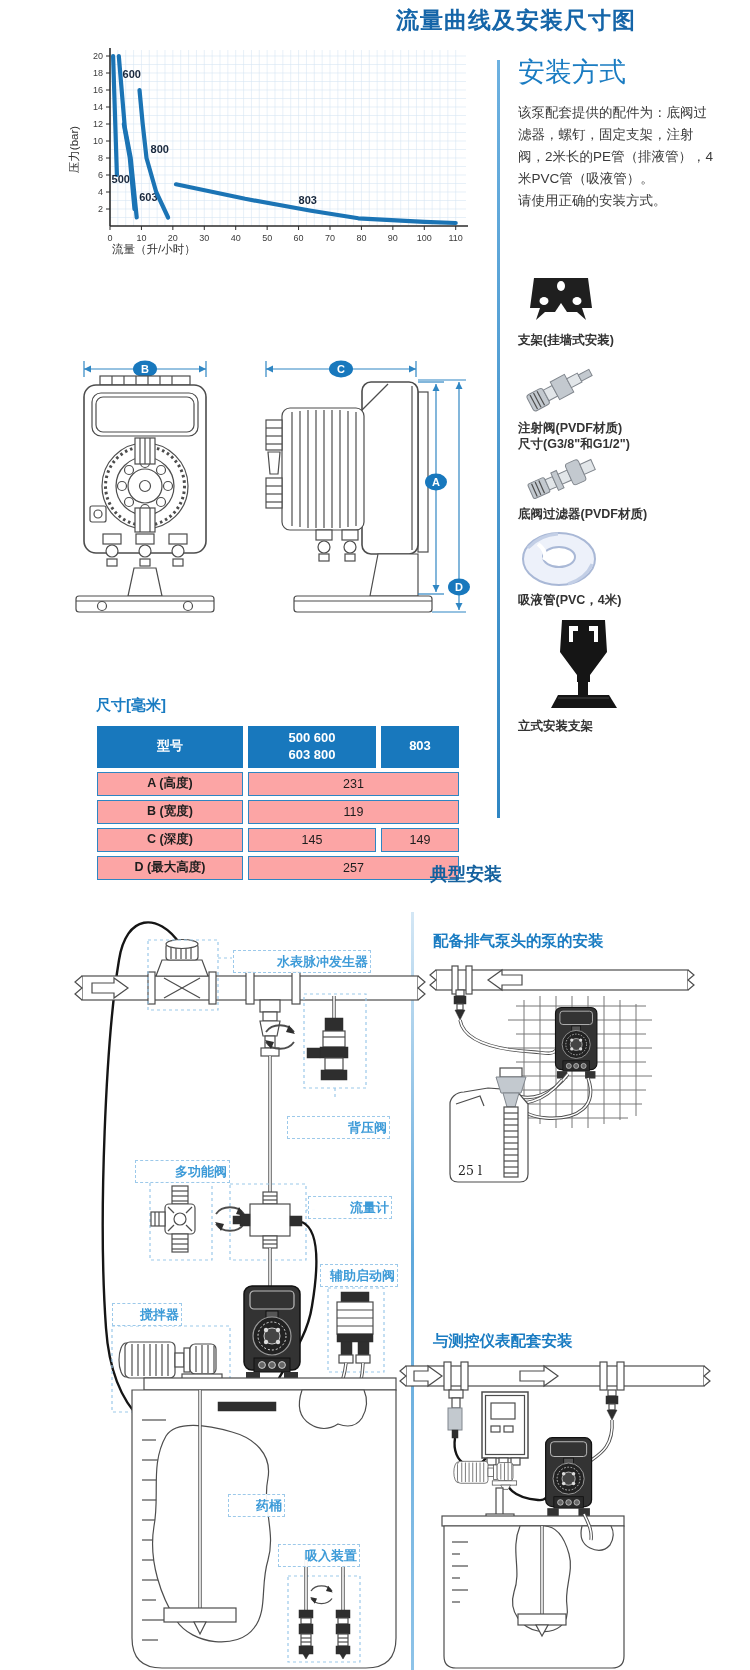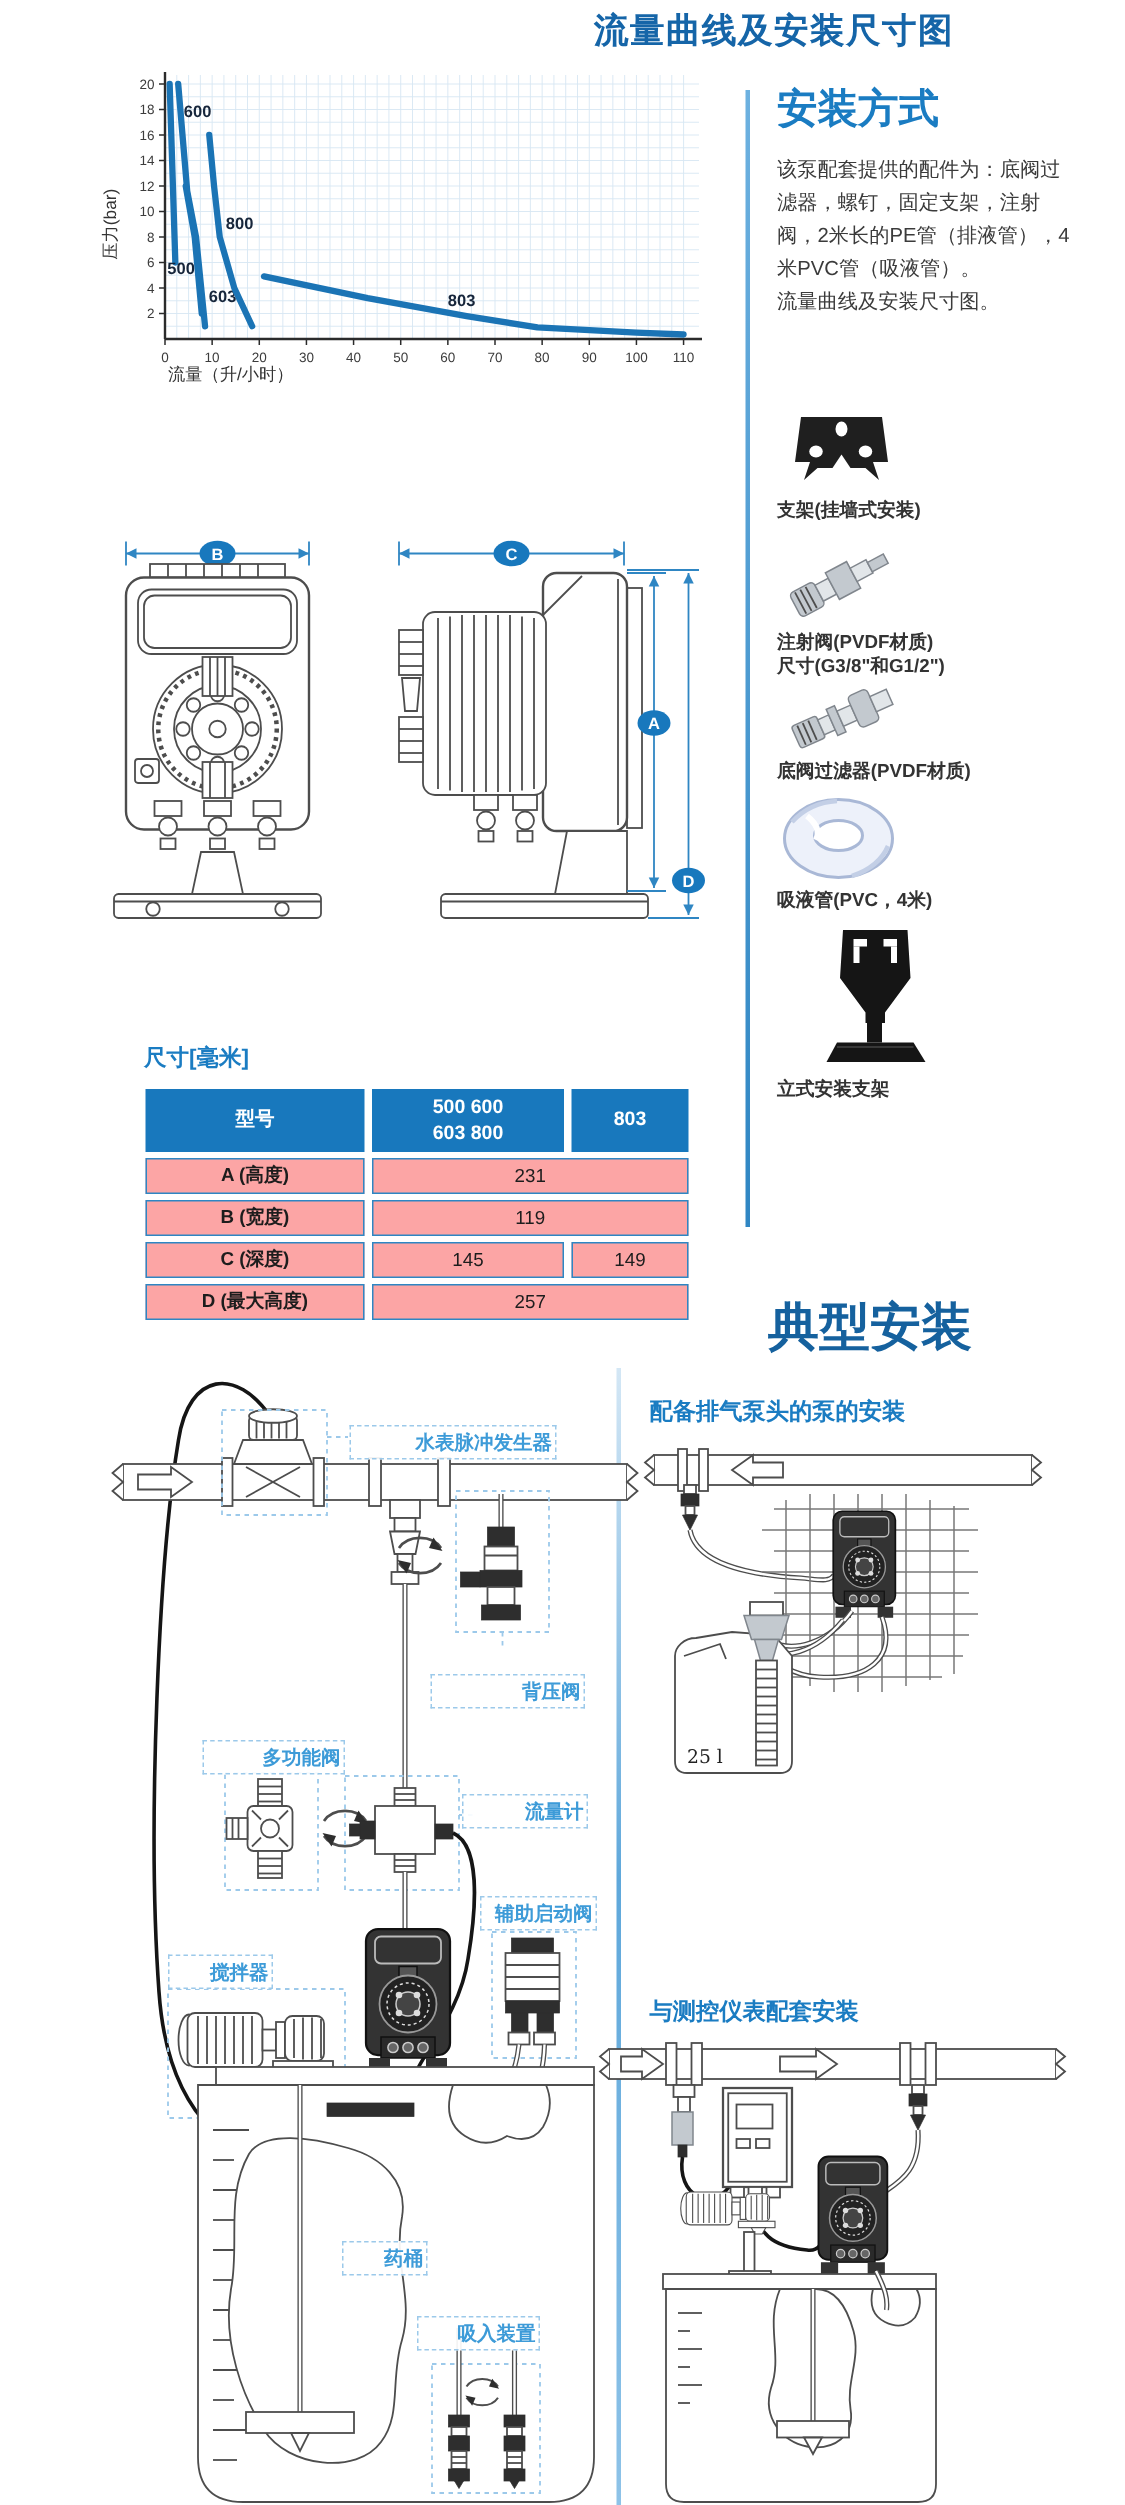--- a/index.html
+++ b/index.html
@@ -10,36 +10,36 @@
         color:#1565a8;letter-spacing:1px;white-space:nowrap}
   
   .ylab{position:absolute;left:14px;top:142px;width:120px;text-align:center;font-size:11.5px;color:#333;
         transform:rotate(-90deg)}
   .xlab{position:absolute;left:112px;top:242px;font-size:11.5px;color:#333}
   svg .tick{font-size:9px;fill:#3c3c3c;font-family:"Liberation Sans",sans-serif}
   svg .clabel{font-size:11px;font-weight:bold;fill:#17263b;font-family:"Liberation Sans",sans-serif}
   
   .vdiv{position:absolute;width:3px}
   .install-col{position:absolute;left:518px;top:54px;width:228px}
-  .sec-heading{margin:0 0 12px 0;font-size:27px;font-weight:bold;color:#1a7cc2}
+  .sec-heading{margin:0 0 12px 0;font-size:27px;font-weight:normal;color:#1a7cc2}
   .install-col p{margin:0;width:202px;font-size:13.5px;line-height:22px;color:#3b3b3b}
   .acc-img{display:flex;align-items:flex-end}
   .acc-caption{font-size:12.5px;font-weight:bold;color:#333;line-height:16px;margin-top:4px;white-space:pre-line}
   
   .dim-heading{position:absolute;left:96px;top:696px;font-size:15px;font-weight:bold;color:#1a7cc2}
   .dim-table{position:absolute;left:92px;top:722px;width:372px;border-collapse:separate;border-spacing:5px 4px;
         font-size:12.5px;table-layout:fixed}
   .dim-table th{background:#1878bd;color:#fff;font-weight:bold;font-size:13px;line-height:1.3;
         padding:4px 2px;white-space:pre-line;text-align:center}
   .dim-table td{border:1.6px solid #2e86c3;background:#fca5a5;text-align:center;padding:2px 4px;
         color:#1d1d1d;height:18px}
   .dim-table td.lbl{font-weight:bold}
   
-  .typ-heading{position:absolute;left:430px;top:862px;width:300px;text-align:center;margin:0;
-        font-size:34px;font-weight:bold;color:#15619e}
+  .typ-heading{position:absolute;left:430px;top:862px;width:300px;margin:0;
+        font-size:18px;font-weight:bold;color:#15619e}
   .sub-heading{position:absolute;font-size:15.5px;font-weight:bold;color:#1a7cc2;white-space:nowrap}
   .dlabel{position:absolute;border:1.5px dashed #9cc9ea;color:#3d9bd8;font-size:13px;font-weight:bold;
         text-align:right;line-height:19px;padding:1px 2px;background:rgba(255,255,255,.92);box-sizing:border-box}
   .tank-size{position:absolute;font-family:"DejaVu Serif","Liberation Serif",serif;
         font-size:12.5px;color:#222}
   
   svg .ln{stroke:#4d4d4d;fill:none;stroke-width:1.2}
   svg .fw{fill:#fff;stroke:#4d4d4d;stroke-width:1.2}
   svg .fg{fill:#c3c9cf;stroke:#80868d;stroke-width:1}
   svg .fg2{fill:#e2e6e9;stroke:#80868d;stroke-width:1}
@@ -251,21 +251,21 @@
       </svg>
   </div>
   <div class="ylab">压力(bar)</div>
   <div class="xlab">流量（升/小时）</div>
 
   <div class="vdiv" style="left:497px;top:60px;height:758px;background:linear-gradient(180deg,#6db1e0,#2f86c3)"></div>
 
   <div class="install-col">
     <h2 class="sec-heading">安装方式</h2>
     <p>该泵配套提供的配件为：底阀过滤器，螺钉，固定支架，注射阀，2米长的PE管（排液管），4米PVC管（吸液管）。</p>
-    <p>流量曲线及安装尺寸图。</p>
+    <p>请使用正确的安装方式。</p>
 
     <div style="margin-top:62px">
       <div class="acc-img" style="height:54px;margin-left:8px">
         <svg width="70" height="54" viewBox="0 0 70 54">
           <polygon points="8,4 62,4 66,34 56,34 60,46 51,38 19,38 10,46 14,34 4,34" fill="#1f1f1f"></polygon>
           <ellipse cx="35" cy="12" rx="4" ry="5" fill="#fff"></ellipse>
           <ellipse cx="18" cy="27" rx="4.5" ry="4" fill="#fff"></ellipse>
           <ellipse cx="51" cy="27" rx="4.5" ry="4" fill="#fff"></ellipse>
           <polygon points="29,38 41,38 35,29" fill="#fff"></polygon>
         </svg>

